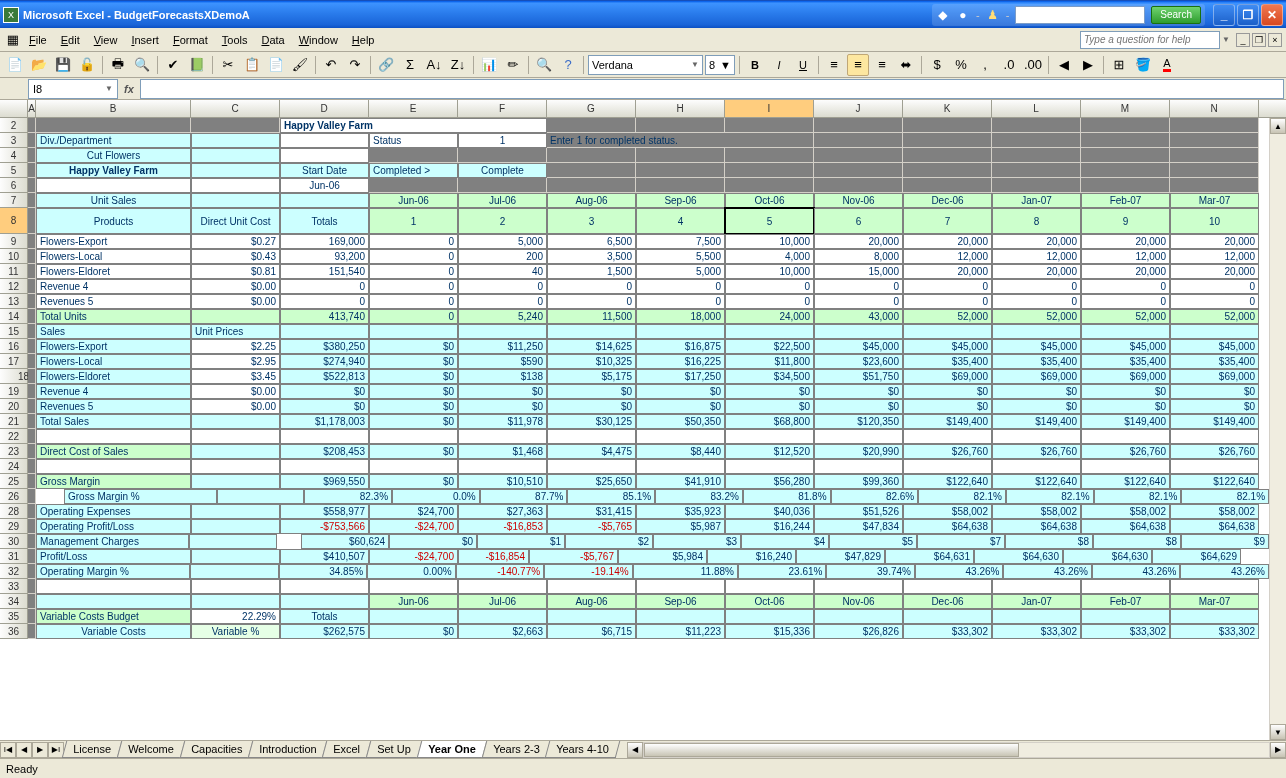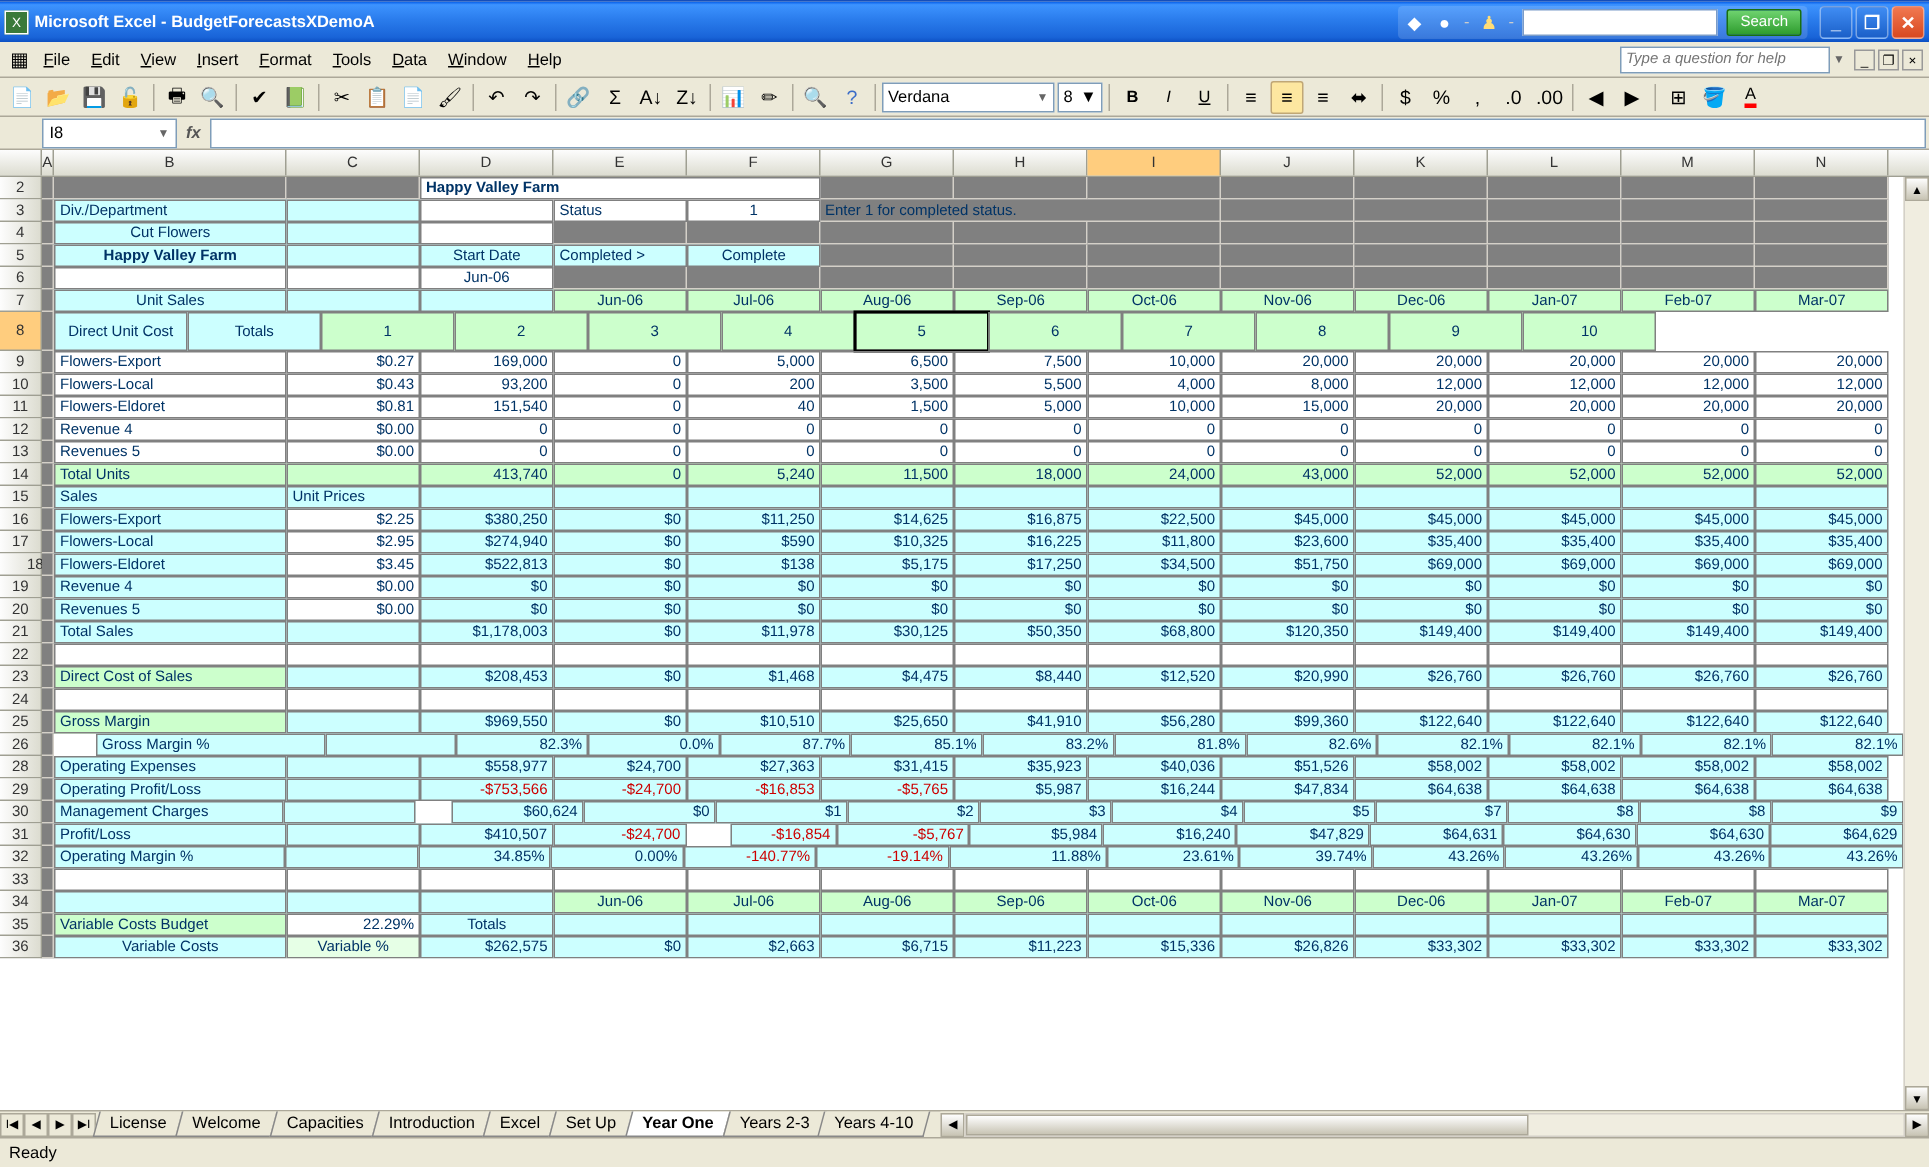--- a/index.html
+++ b/index.html
@@ -313,20 +313,21 @@
             <div class="cell navy c bg-green bord" style="width: 89px;">Oct-06</div>
             <div class="cell navy c bg-green bord" style="width: 89px;">Nov-06</div>
             <div class="cell navy c bg-green bord" style="width: 89px;">Dec-06</div>
             <div class="cell navy c bg-green bord" style="width: 89px;">Jan-07</div>
             <div class="cell navy c bg-green bord" style="width: 89px;">Feb-07</div>
             <div class="cell navy c bg-green bord" style="width: 89px;">Mar-07</div>
           </div>
           <div class="drow h2">
             <div class="rowh sel" style="height: 26px;">8</div>
             <div class="cell bg-gray" style="width: 8px;"></div>
+            <div class="cell navy c bg-ltblue bord" style="width: 155px;">Products</div>
             <div class="cell navy c bg-ltblue bord" style="width: 89px;">Direct Unit Cost</div>
             <div class="cell navy c bg-ltblue bord" style="width: 89px;">Totals</div>
             <div class="cell navy c bg-green bord" style="width: 89px;">1</div>
             <div class="cell navy c bg-green bord" style="width: 89px;">2</div>
             <div class="cell navy c bg-green bord" style="width: 89px;">3</div>
             <div class="cell navy c bg-green bord" style="width: 89px;">4</div>
             <div class="cell navy c bg-green bord sel" style="width: 89px;">5</div>
             <div class="cell navy c bg-green bord" style="width: 89px;">6</div>
             <div class="cell navy c bg-green bord" style="width: 89px;">7</div>
             <div class="cell navy c bg-green bord" style="width: 89px;">8</div>
@@ -690,21 +691,21 @@
             <div class="cell navy r bg-ltblue bord" style="width: 89px;">$8</div>
             <div class="cell navy r bg-ltblue bord" style="width: 89px;">$9</div>
           </div>
           <div class="drow">
             <div class="rowh" style="height: 15px;">31</div>
             <div class="cell bg-gray" style="width: 8px;"></div>
             <div class="cell navy bg-ltblue bord" style="width: 155px;">Profit/Loss</div>
             <div class="cell bg-ltblue bord" style="width: 89px;"></div>
             <div class="cell navy r bg-ltblue bord" style="width: 89px;">$410,507</div>
             <div class="cell red r bg-ltblue bord" style="width: 89px;">-$24,700</div>
-            <div class="cell red r bg-ltblue bord" style="width: 71px; margin-left: 29px;">-$16,854</div>
+            <div class="cell red r bg-ltblue bord" style="width: 71px;">-$16,854</div>
             <div class="cell red r bg-ltblue bord" style="width: 89px;">-$5,767</div>
             <div class="cell navy r bg-ltblue bord" style="width: 89px;">$5,984</div>
             <div class="cell navy r bg-ltblue bord" style="width: 89px;">$16,240</div>
             <div class="cell navy r bg-ltblue bord" style="width: 89px;">$47,829</div>
             <div class="cell navy r bg-ltblue bord" style="width: 89px;">$64,631</div>
             <div class="cell navy r bg-ltblue bord" style="width: 89px;">$64,630</div>
             <div class="cell navy r bg-ltblue bord" style="width: 89px;">$64,630</div>
             <div class="cell navy r bg-ltblue bord" style="width: 89px;">$64,629</div>
           </div>
           <div class="drow">

